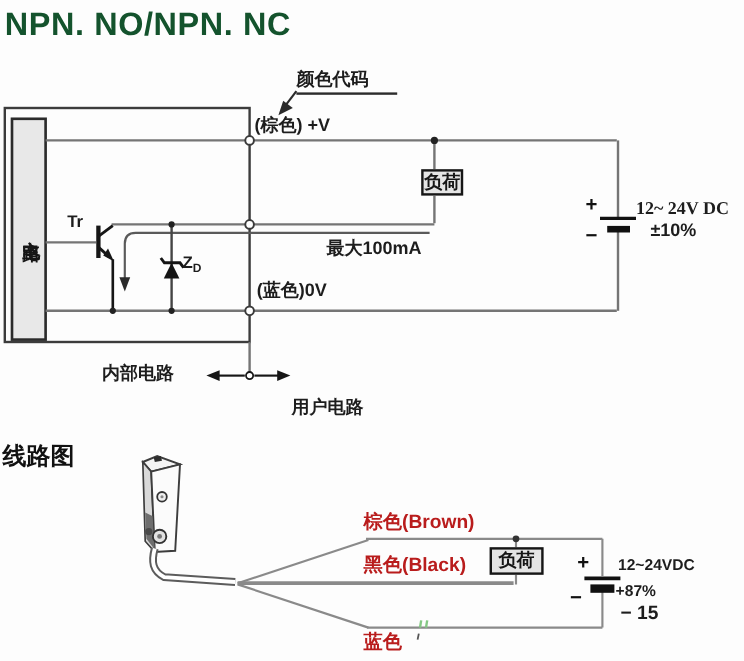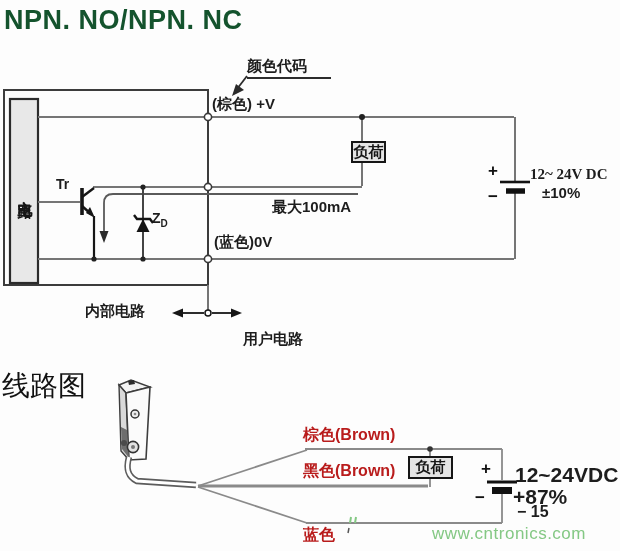--- a/index.html
+++ b/index.html
@@ -4,32 +4,32 @@
 <style>
   html,body{margin:0;padding:0;background:#fff;}
   #canvas{
     position:relative;width:620px;height:551px;background:#fdfdfd;overflow:hidden;
     font-family:"Liberation Sans","DejaVu Sans",sans-serif;color:#1a1a1a;
   }
   .abs{position:absolute;white-space:nowrap;}
   .lbl{font-weight:bold;font-size:15px;color:#1d1d1d;}
   .lbl-b{font-weight:bold;font-size:16px;color:#b91c1c;}
   .title{font-weight:bold;font-size:27px;letter-spacing:.5px;color:#14532d;}
-  .sec-title{font-weight:normal;font-size:28px;color:#111;}
+  .sec-title{font-weight:bold;font-size:20px;color:#111;}
   .boxed{
     border:2px solid #161616;background:#e5e5e5;display:flex;align-items:center;justify-content:center;
     font-weight:bold;font-size:15px;color:#161616;text-align:right;
   }
   .vert{
     writing-mode:vertical-rl;text-orientation:upright;display:flex;align-items:center;justify-content:center;
     font-weight:bold;font-size:15px;letter-spacing:2px;color:#161616;
   }
   .sign{font-weight:bold;font-size:17px;color:#111;}
   .supply{font-weight:bold;font-size:15px;color:#1d1d1d;line-height:18px;}
-  .supply-b{font-weight:bold;font-size:21px;color:#1d1d1d;}
+  .supply-b{font-weight:bold;font-size:13px;color:#1d1d1d;}
   .watermark{font-size:17px;letter-spacing:.5px;}
   svg{position:absolute;left:0;top:0;}
   sub{font-size:10px;}
   .underlined{border-bottom:2px solid #2c2c2c;padding-bottom:1px;}
 </style>
 </head>
 <body>
 
 <div id="canvas">
 
@@ -161,27 +161,26 @@
   <div class="abs sign" style="left:488px;top:187px;">−</div>
   <div class="abs supply" style="left:530px;top:165px;font-family:Liberation Serif, serif;">12~ 24V DC</div>
   <div class="abs supply" style="left:542px;top:184px;">±10%</div>
 
   <div class="abs lbl" style="left:85px;top:302px;">内部电路</div>
   <div class="abs lbl" style="left:243px;top:302px;margin-top:28px;">用户电路</div>
 
   <div class="abs sec-title" style="left:2px;top:367px;">线路图</div>
 
   <div class="abs lbl-b" style="left:303px;top:425px;">棕色(Brown)</div>
-  <div class="abs lbl-b" style="left:303px;top:461px;">黑色(Brown)</div>
+  <div class="abs lbl-b" style="left:303px;top:461px;">黑色(Black)</div>
   <div class="abs lbl-b" style="left:303px;top:525px;">蓝色</div>
 
   <div class="abs boxed" style="left:408px;top:456px;width:41px;height:19px;border-width:2.5px;">负荷</div>
 
   <div class="abs sign" style="left:481px;top:459px;">+</div>
   <div class="abs sign" style="left:475px;top:488px;">−</div>
 
   <div class="abs supply-b" style="left:515px;top:463px;">12~24VDC</div>
   <div class="abs supply-b" style="left:513px;top:485px;">+87%</div>
   <div class="abs supply-b" style="left:517px;top:503px;font-size:16px;">− 15</div>
 
-  <div class="abs watermark" style="left:432px;top:524px;color:#84c884;">www.cntronics.com</div>
 
 </div>
 
 </body></html>

